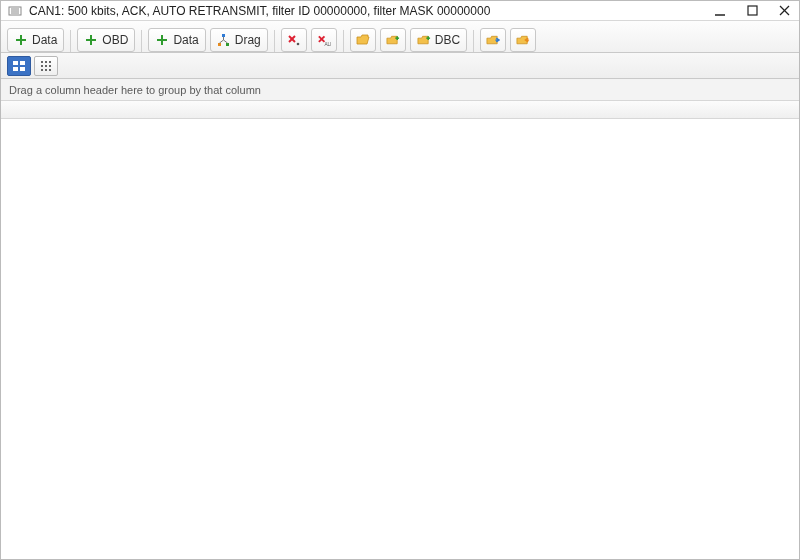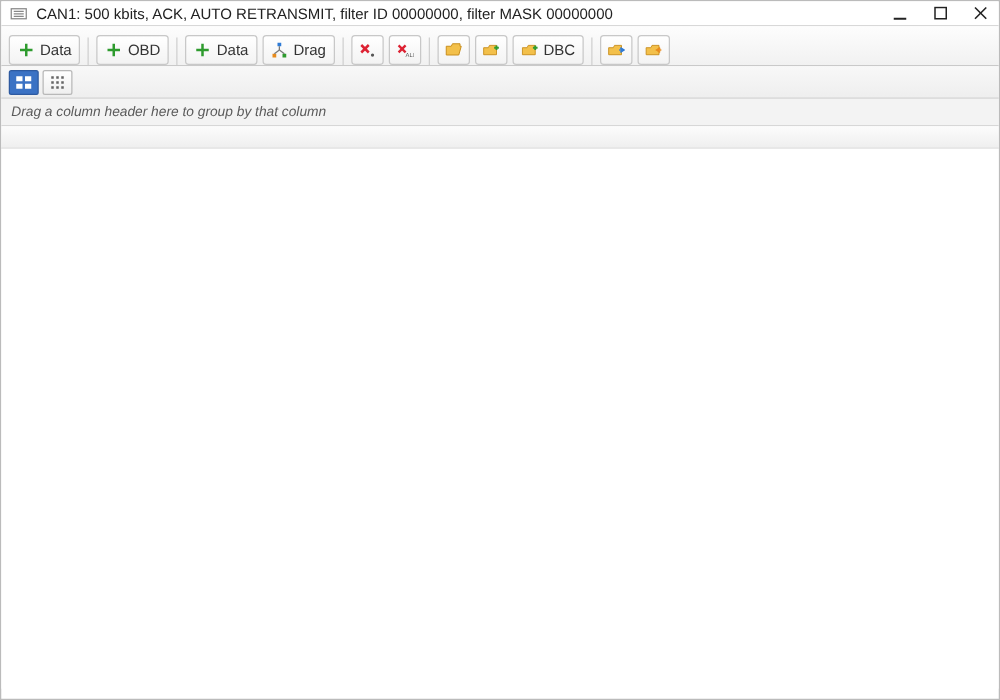--- a/index.html
+++ b/index.html
@@ -100,21 +100,20 @@
   
   .groupby {
     height: 22px;
     background: #f3f3f3;
     border-bottom: 1px solid #d7d7d7;
     display: flex;
     align-items: center;
     padding: 0 8px;
     color: #5a5a5a;
     font-size: 11px;
-    font-style: italic;
   }
   
   .colheader {
     height: 18px;
     background: linear-gradient(#fcfcfc,#efefef);
     border-bottom: 1px solid #d7d7d7;
   }
   
   .gridbody {
     background: #fff;

